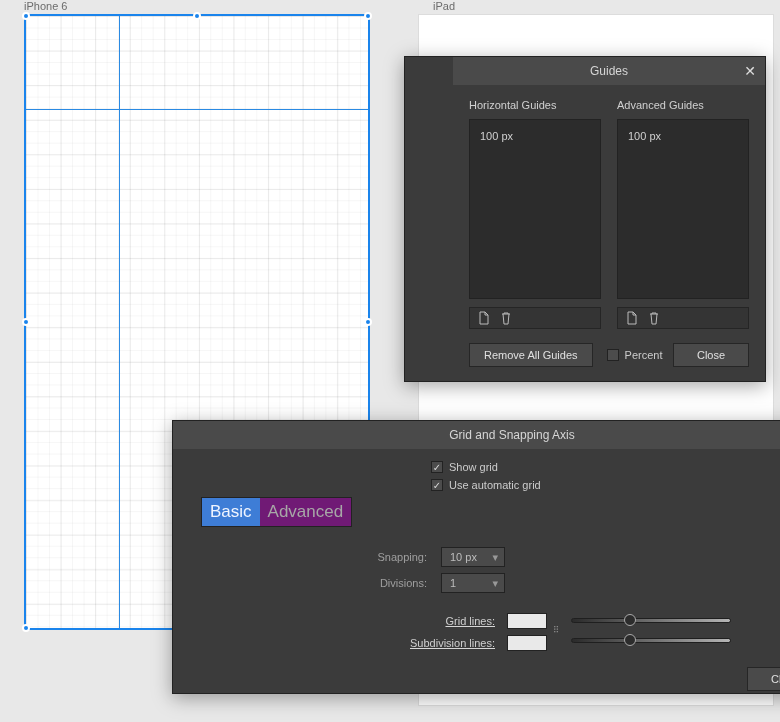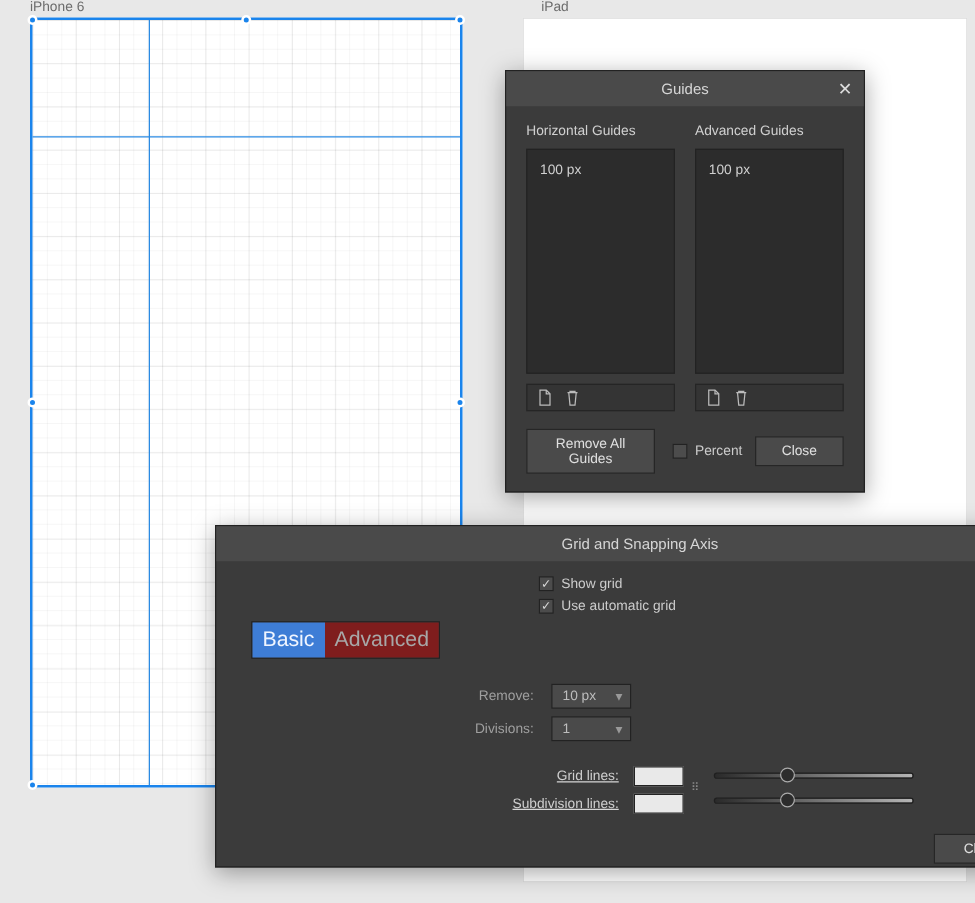--- a/index.html
+++ b/index.html
@@ -126,21 +126,22 @@
       cursor: pointer;
       font-size: 14px;
       line-height: 1;
     }
     .panel-body { padding: 14px 16px; }
 
     
     #guides-panel {
       top: 56px;
       left: 404px;
-      width: 288px;
+      width: 362px;
+      padding-left: 48px;
     }
     .guides-columns {
       display: flex;
       gap: 16px;
     }
     .guides-col {
       flex: 1;
       display: flex;
       flex-direction: column;
     }
@@ -255,21 +256,21 @@
       font-size: 17px;
       padding: 4px 8px;
       color: #a7a7a7;
       cursor: pointer;
     }
     .mode-opt.active {
       background: #3e7dd6;
       color: #f0f5ff;
     }
     .mode-opt.inactive {
-      background: #7f1d1d;
+      background: #701a75;
     }
 
     .select-visual {
       background: #4a4a4a;
       border: 1px solid #222;
       color: #bdbdbd;
       font-size: 11px;
       padding: 3px 24px 3px 8px;
       min-width: 64px;
       position: relative;
@@ -461,21 +462,21 @@
 
     <div class="grid-row" style="margin-top:4px;">
       <div class="mode-toggle">
         <span class="mode-opt active">Basic</span>
         <span class="mode-opt inactive">Advanced</span>
       </div>
     </div>
 
     <div style="height:14px"></div>
     <div class="grid-row">
-      <div class="row-label" style="width:230px; color:#9f9f9f">Remove:</div>
+      <div class="row-label" style="width:230px; color:#9f9f9f">Snapping:</div>
       <div class="select-visual">10 px</div>
     </div>
     <div class="grid-row">
       <div class="row-label" style="width:230px; color:#9f9f9f">Divisions:</div>
       <div class="select-visual">1</div>
     </div>
 
     <div style="height:14px"></div>
     <div class="grid-color-rows">
       <div style="width:180px"></div>

